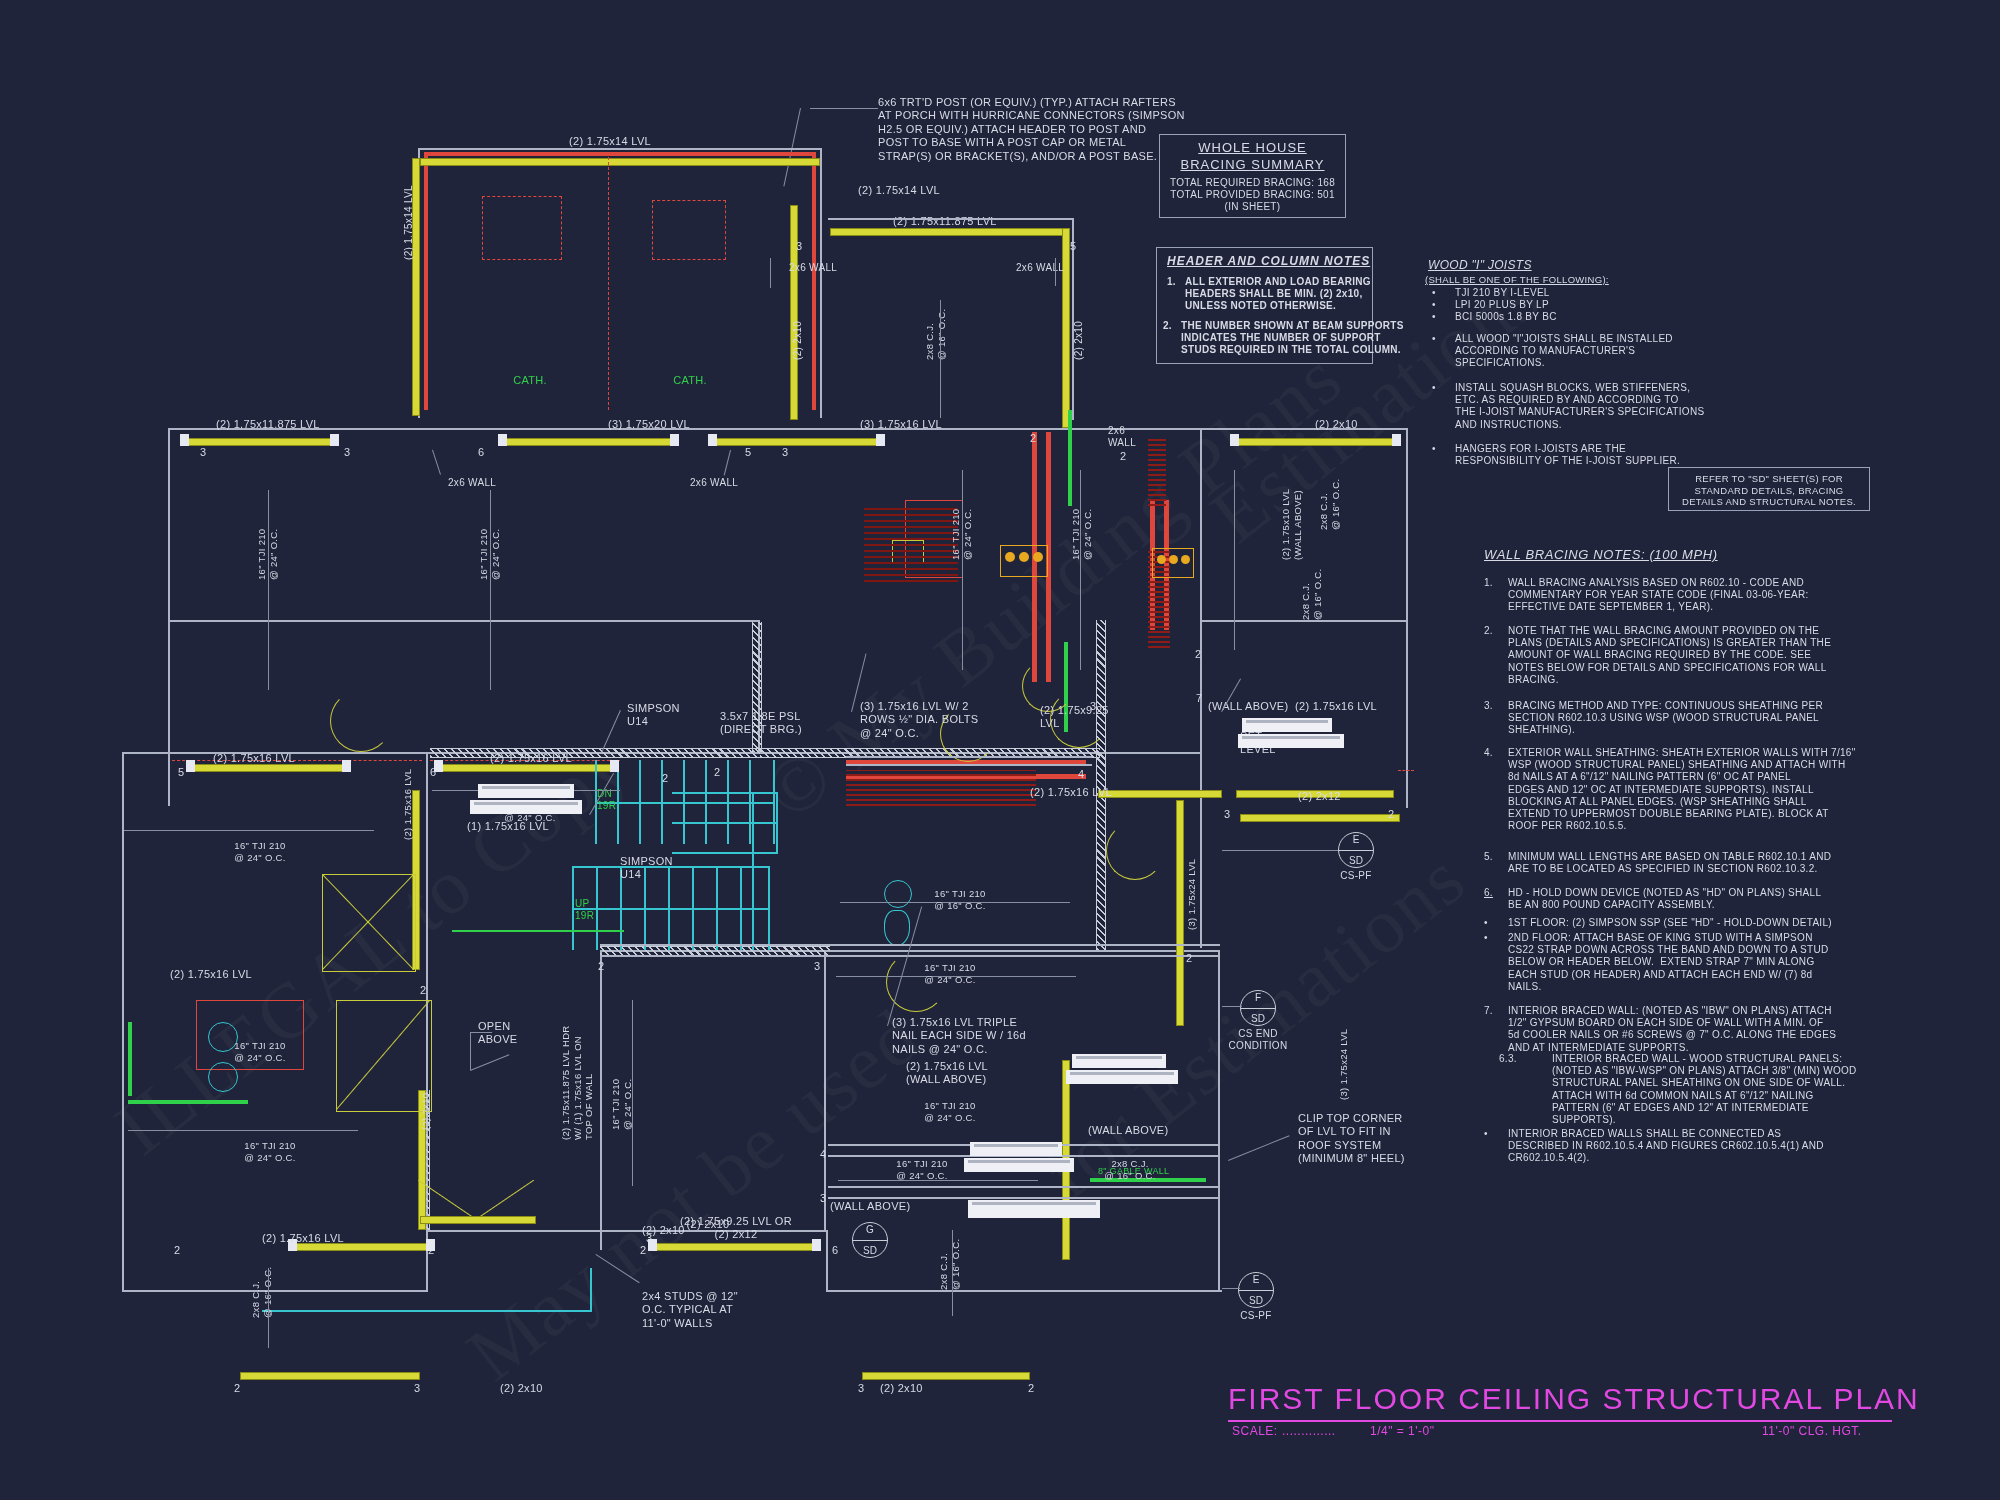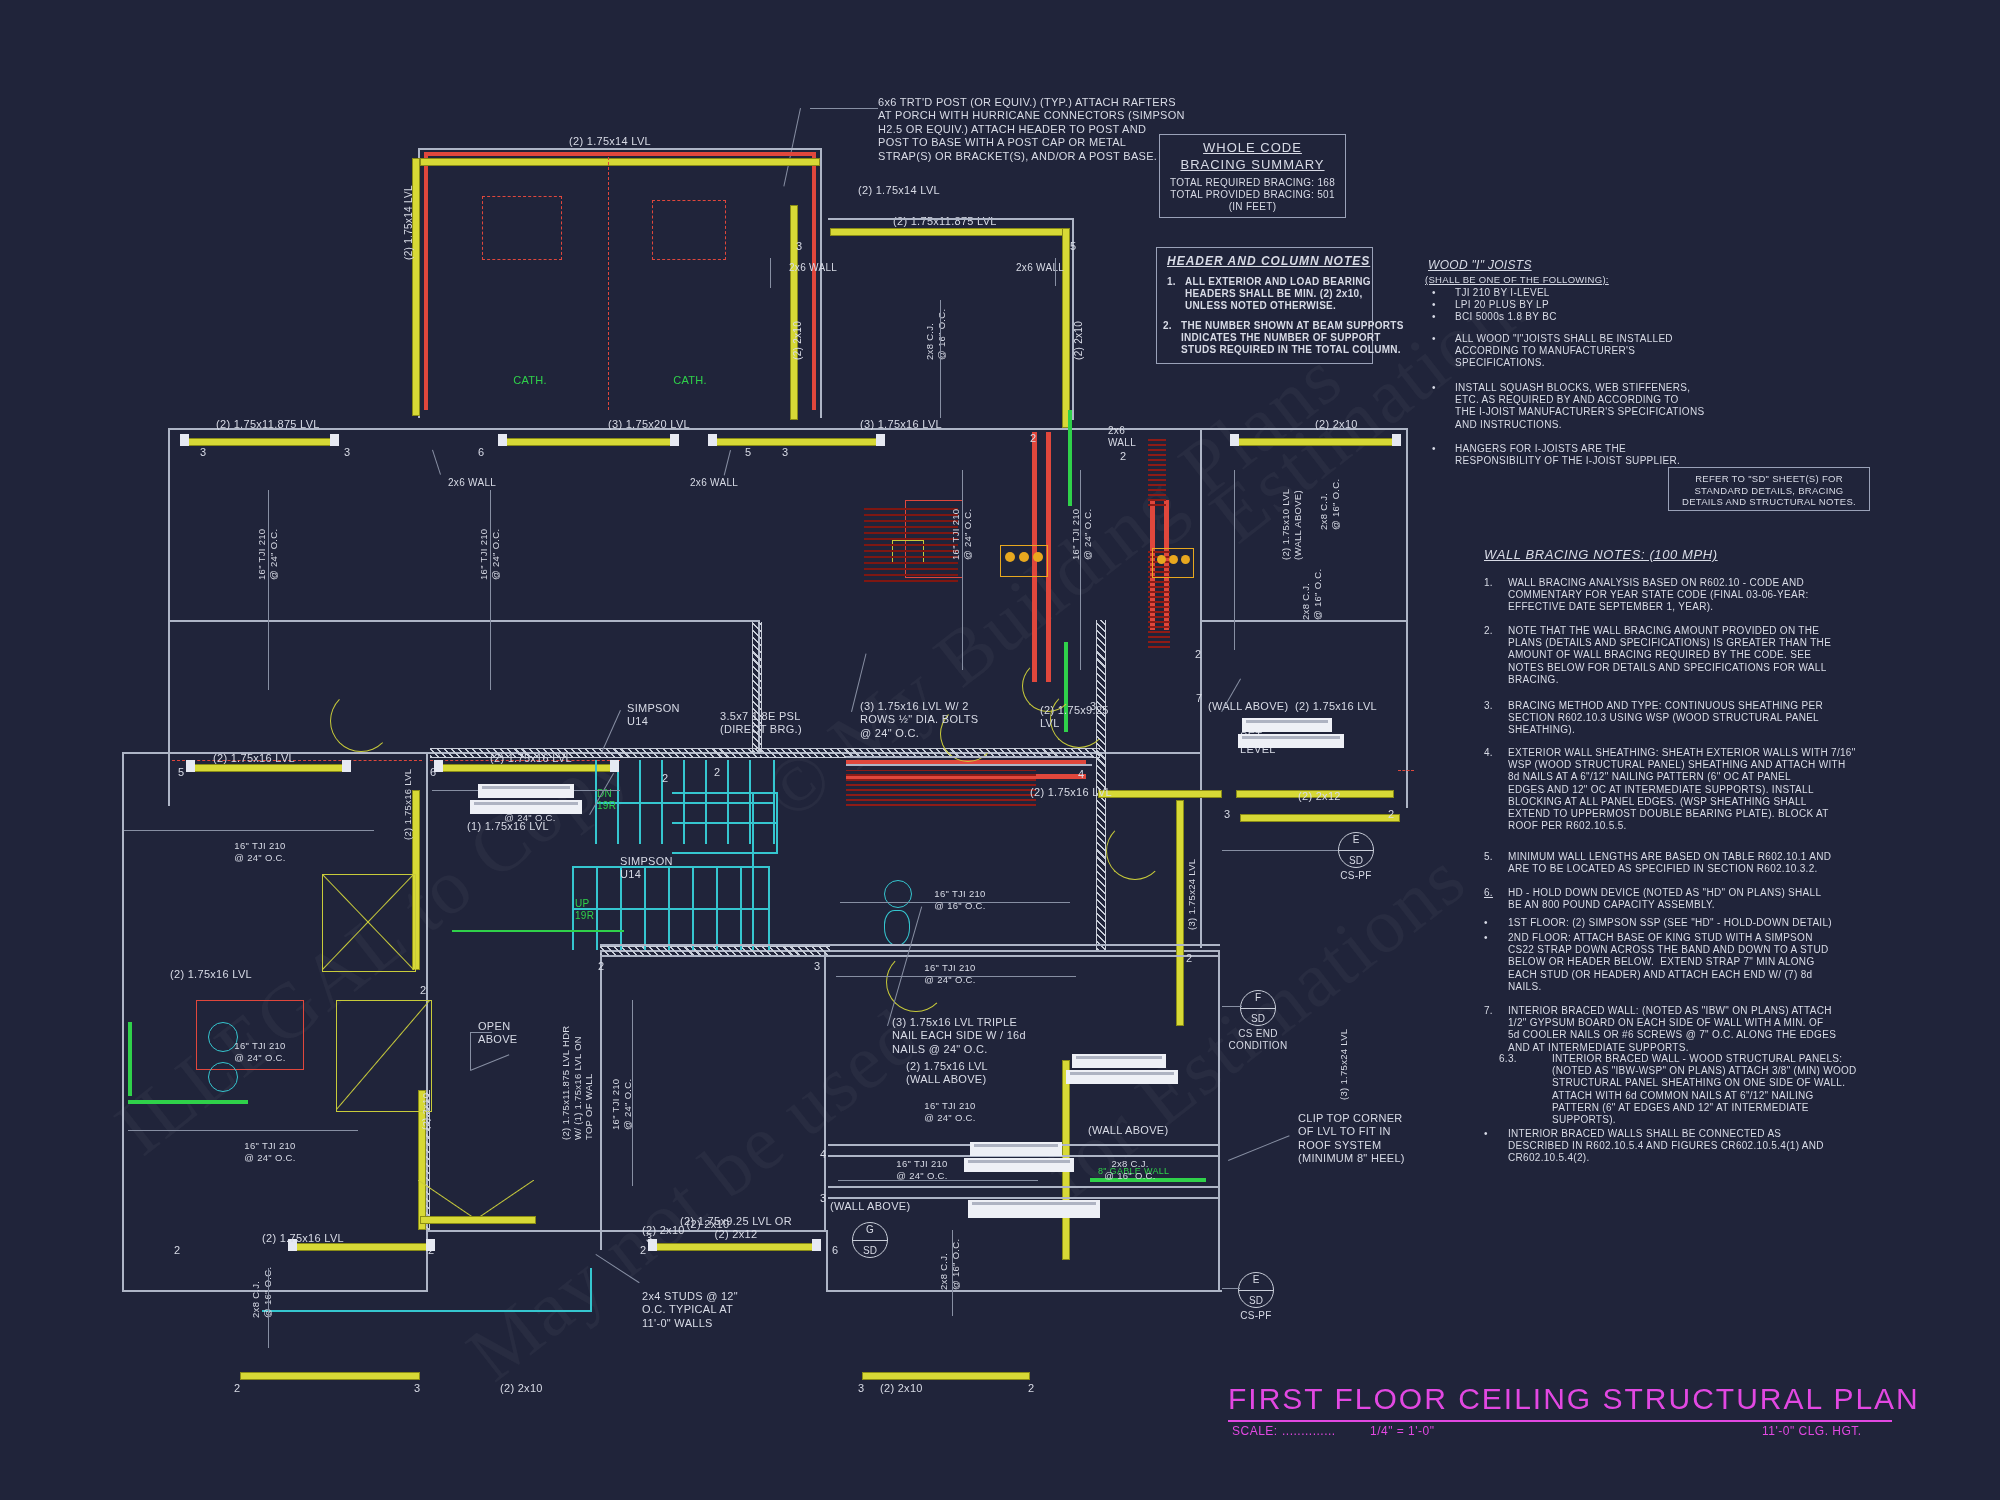--- a/index.html
+++ b/index.html
@@ -67,25 +67,25 @@
 
   <div class="txt" style="left:878px;top:96px;font-size:11px;">6x6 TRT'D POST (OR EQUIV.) (TYP.) ATTACH RAFTERS
 AT PORCH WITH HURRICANE CONNECTORS (SIMPSON
 H2.5 OR EQUIV.) ATTACH HEADER TO POST AND
 POST TO BASE WITH A POST CAP OR METAL
 STRAP(S) OR BRACKET(S), AND/OR A POST BASE.</div>
   <div class="thin" style="left:810px;top:108px;width:68px;height:1px;"></div>
   <div class="thin" style="left:800px;top:108px;width:1px;height:80px;transform:rotate(12deg);transform-origin:0 0;"></div>
 
   <div class="notebox" style="left:1159px;top:134px;width:185px;height:82px;">
-    <div class="txt c note-title" style="left:0;top:5px;width:185px;font-size:13px;">WHOLE CODE</div>
+    <div class="txt c note-title" style="left:0;top:5px;width:185px;font-size:13px;">WHOLE HOUSE</div>
     <div class="txt c note-title" style="left:0;top:22px;width:185px;font-size:13px;">BRACING SUMMARY</div>
     <div class="txt c small" style="left:0;top:42px;width:185px;">TOTAL REQUIRED BRACING: 168</div>
     <div class="txt c small" style="left:0;top:54px;width:185px;">TOTAL PROVIDED BRACING: 501</div>
-    <div class="txt c small" style="left:0;top:66px;width:185px;">(IN FEET)</div>
+    <div class="txt c small" style="left:0;top:66px;width:185px;">(IN SHEET)</div>
   </div>
 
   <div class="notebox" style="left:1156px;top:247px;width:215px;height:115px;font-weight:bold;">
     <div class="txt note-title ital" style="left:10px;top:6px;font-size:12px;">HEADER AND COLUMN NOTES</div>
     <div class="txt" style="left:10px;top:28px;font-size:10px;">1.</div>
     <div class="txt" style="left:28px;top:28px;font-size:10px;">ALL EXTERIOR AND LOAD BEARING
 HEADERS SHALL BE MIN. (2) 2x10,
 UNLESS NOTED OTHERWISE.</div>
     <div class="txt" style="left:6px;top:72px;font-size:10px;">2.</div>
     <div class="txt" style="left:24px;top:72px;font-size:10px;">THE NUMBER SHOWN AT BEAM SUPPORTS

